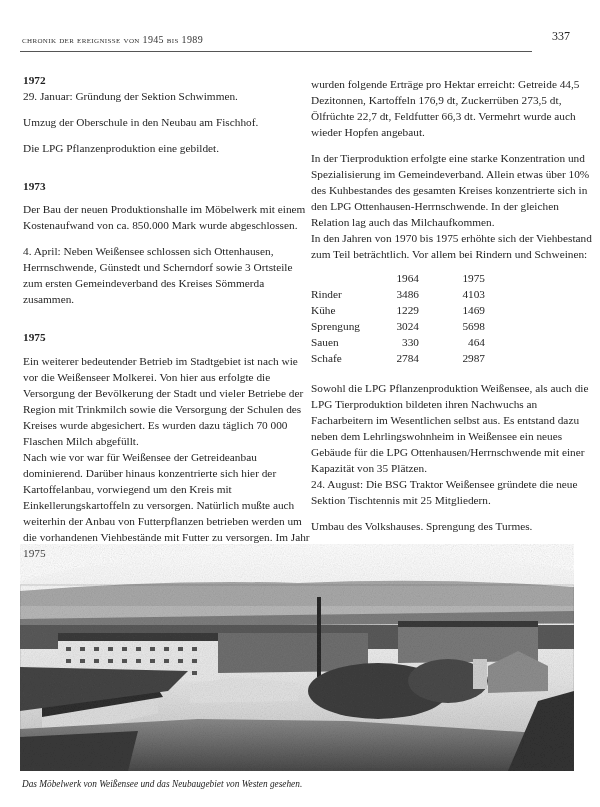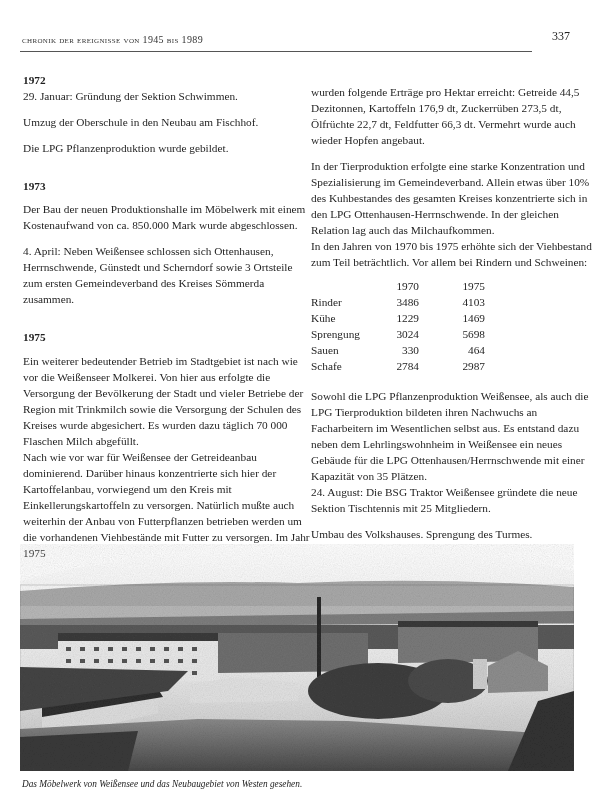--- a/index.html
+++ b/index.html
@@ -5,21 +5,21 @@
   html, body { margin: 0; padding: 0; background: #ffffff; }
   body { width: 600px; height: 807px; position: relative; overflow: hidden;
          font-family: "Liberation Serif", "DejaVu Serif", serif; color: #1e1e1e; }
   .running-head { position: absolute; left: 22px; top: 32px; width: 548px; height: 14px; }
   .running-head .title { position: absolute; left: 0; top: 2px; font-size: 10px; letter-spacing: 0.35px;
          font-variant: small-caps; text-transform: lowercase; color: #333; }
   .running-head .page-no { position: absolute; right: 0; top: -3px; font-size: 12px; color: #222; }
   .rule { position: absolute; left: 20px; top: 51px; width: 512px; height: 0; border-top: 1px solid #555; }
   .col { position: absolute; font-size: 11.3px; line-height: 16px; color: #1f1f1f; margin-top: 8px; }
   .col-left { left: 23px; top: 64px; width: 290px; }
-  .col-right { left: 311px; top: 76px; width: 285px; }
+  .col-right { left: 311px; top: 68px; width: 285px; }
   .year { font-weight: bold; margin: 0; }
   p { margin: 0; }
   .gap1 { height: 10px; }
   .gap2 { height: 22px; }
   .herd-table { border-collapse: collapse; margin: 8px 0 0 0; font-size: 11.3px; line-height: 16px; }
   .herd-table td, .herd-table th { padding: 0; font-weight: normal; }
   .herd-table .c0 { width: 68px; text-align: left; }
   .herd-table .c1 { width: 40px; text-align: right; }
   .herd-table .c2 { width: 66px; text-align: right; }
   .photo { position: absolute; left: 18px; top: 541px; width: 558px; height: 230px; }
@@ -33,21 +33,21 @@
   <span class="page-no">337</span>
 </div>
 <div class="rule"></div>
 
 <div class="col col-left">
   <p class="year">1972</p>
   <p>29. Januar: Gründung der Sektion Schwimmen.</p>
   <div class="gap1"></div>
   <p>Umzug der Oberschule in den Neubau am Fischhof.</p>
   <div class="gap1"></div>
-  <p>Die LPG Pflanzenproduktion wurde gebildet.</p>
+  <p>Die LPG Pflanzenproduktion eine gebildet.</p>
   <div class="gap2"></div>
 
   <p class="year">1973</p>
   <div style="height:7px"></div>
   <p>Der Bau der neuen Produktionshalle im Möbelwerk mit einem Kostenaufwand von ca. 850.000 Mark wurde abgeschlossen.</p>
   <div class="gap1"></div>
   <p>4. April: Neben Weißensee schlossen sich Ottenhausen, Herrnschwende, Günstedt und Scherndorf sowie 3 Ortsteile zum ersten Gemeindeverband des Kreises Sömmerda zusammen.</p>
   <div class="gap2"></div>
 
   <p class="year">1975</p>
@@ -58,21 +58,21 @@
 
 <div class="col col-right">
   <p>wurden folgende Erträge pro Hektar erreicht: Getreide 44,5 Dezitonnen, Kartoffeln 176,9 dt, Zuckerrüben 273,5 dt, Ölfrüchte 22,7 dt, Feldfutter 66,3 dt. Vermehrt wurde auch wieder Hopfen angebaut.</p>
   <div class="gap1"></div>
   <p>In der Tierproduktion erfolgte eine starke Konzentration und Spezialisierung im Gemeindeverband. Allein etwas über 10% des Kuhbestandes des gesamten Kreises konzentrierte sich in den LPG Ottenhausen-Herrnschwende. In der gleichen Relation lag auch das Milchaufkommen.</p>
   <p>In den Jahren von 1970 bis 1975 erhöhte sich der Viehbestand zum Teil beträchtlich. Vor allem bei Rindern und Schweinen:</p>
   <table class="herd-table">
     <tbody>
         <tr>
       <td class="c0"></td>
-      <td class="c1">1970</td>
+      <td class="c1">1964</td>
       <td class="c2">1975</td>
     </tr>
     <tr>
       <td class="c0">Rinder</td>
       <td class="c1">3486</td>
       <td class="c2">4103</td>
     </tr>
     <tr>
       <td class="c0">Kühe</td>
       <td class="c1">1229</td>

